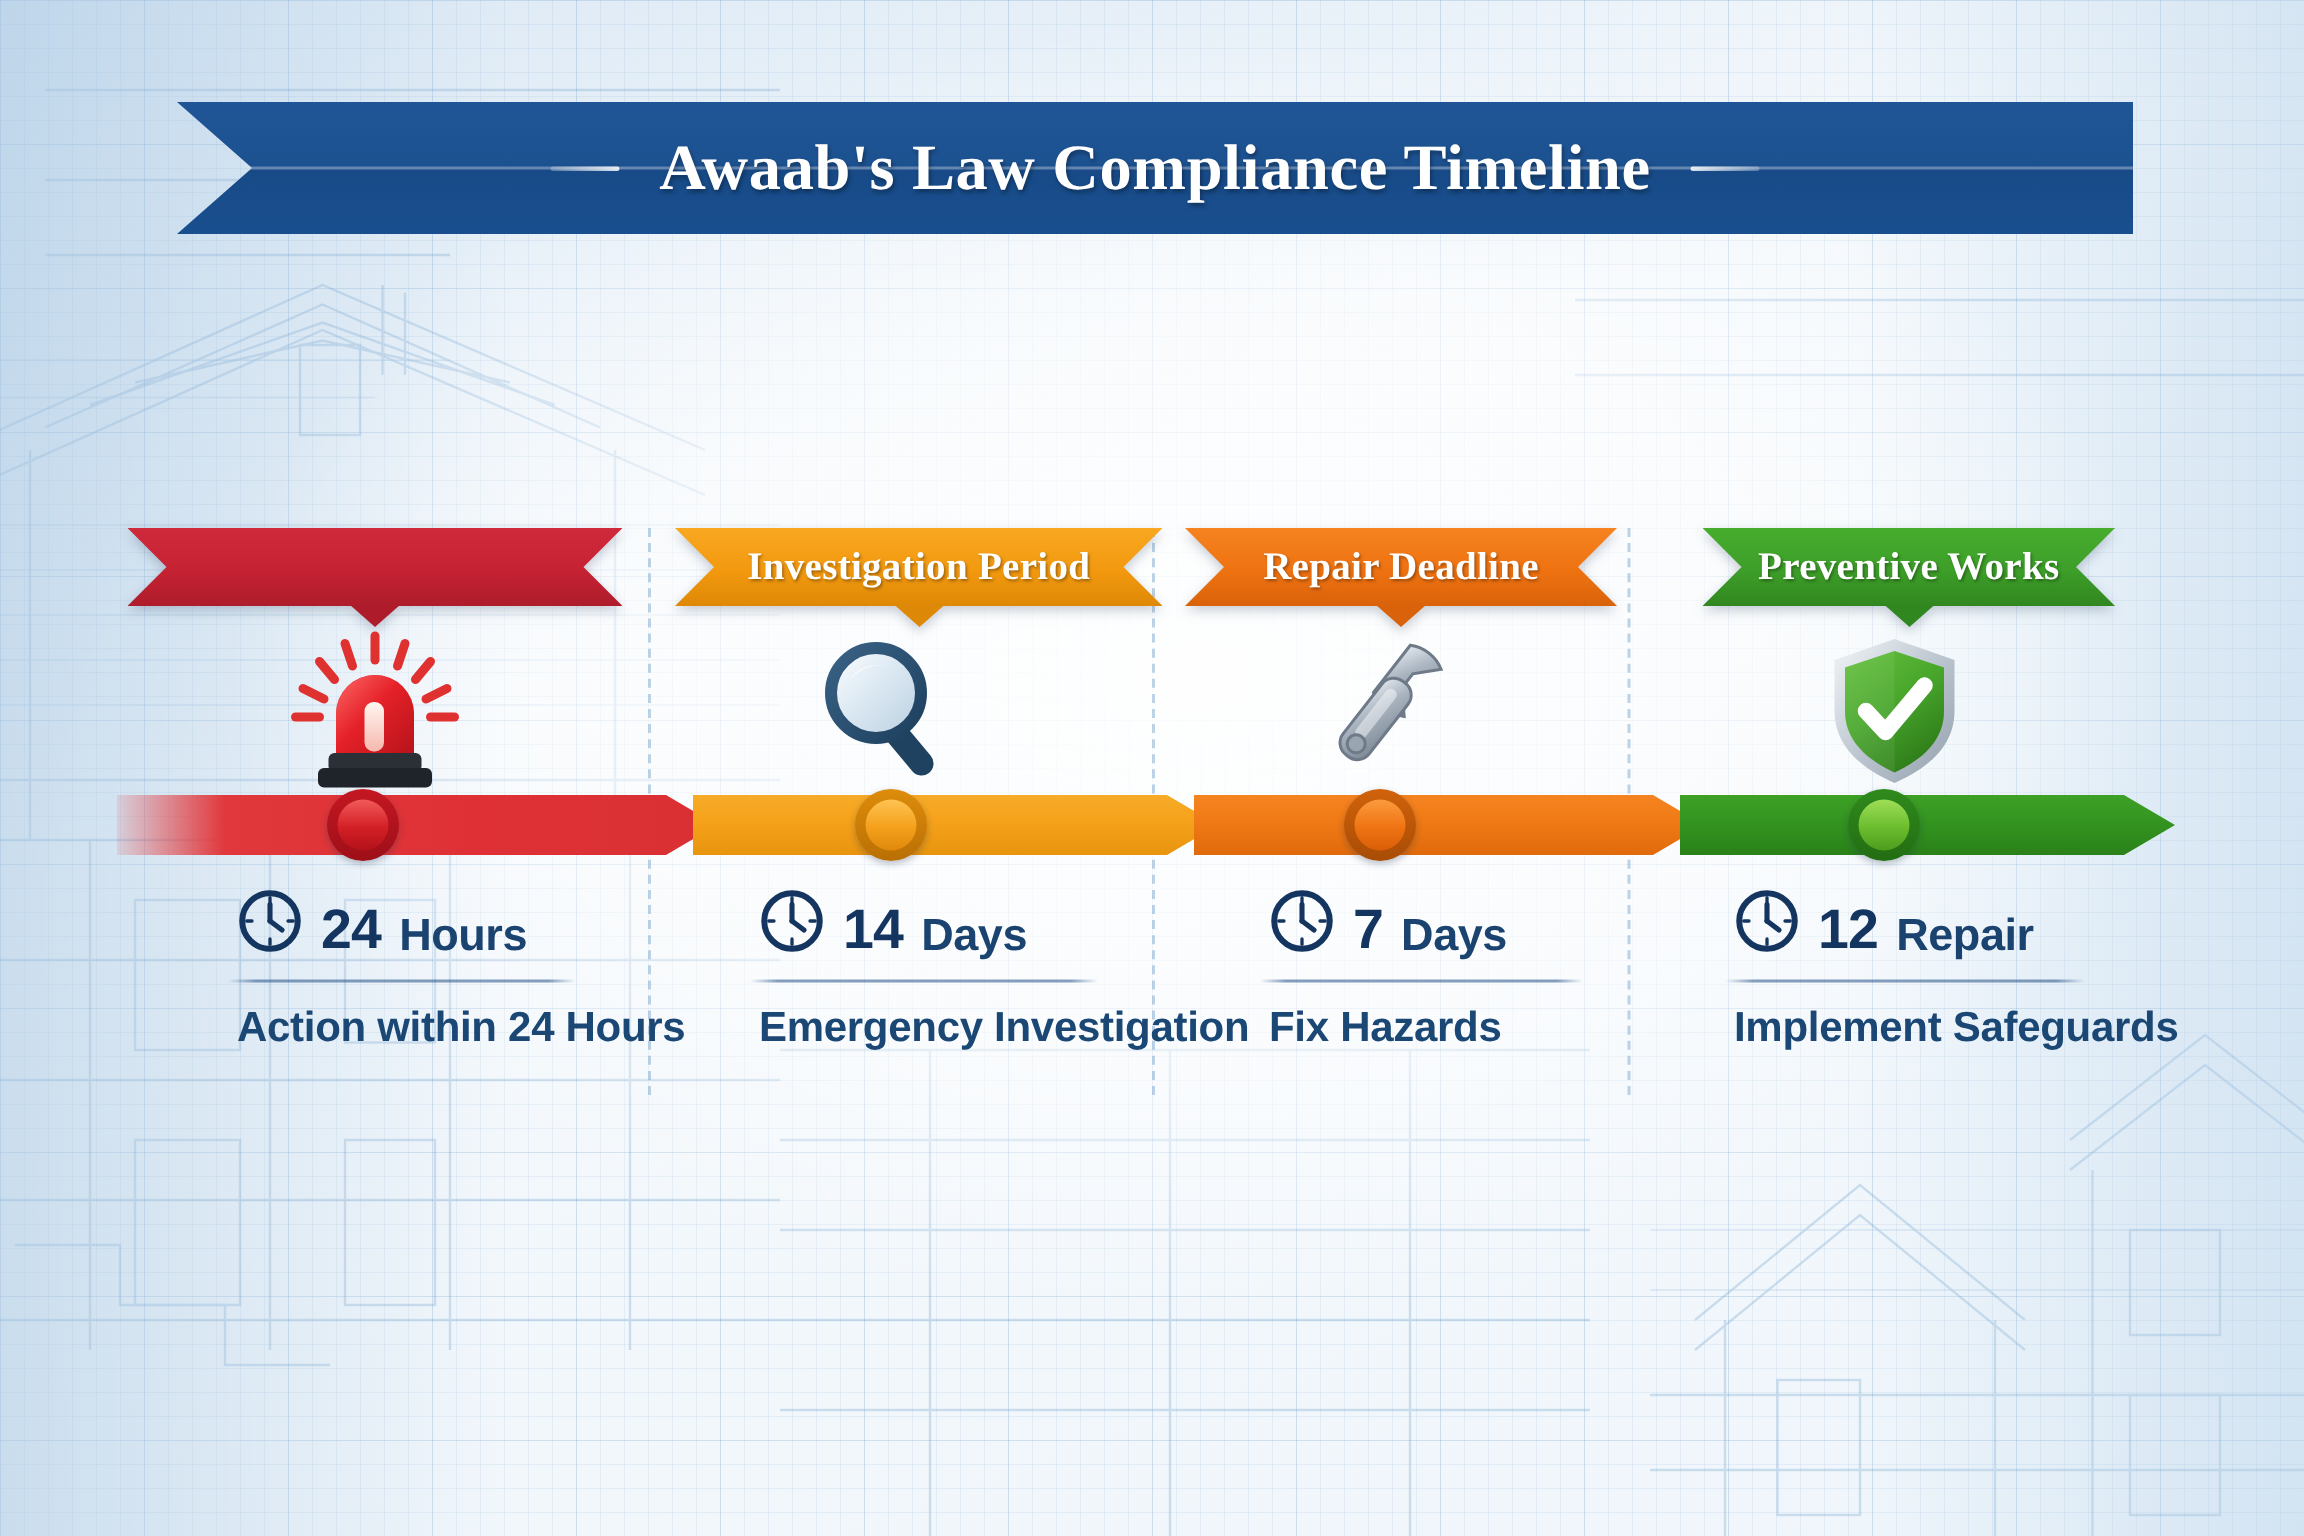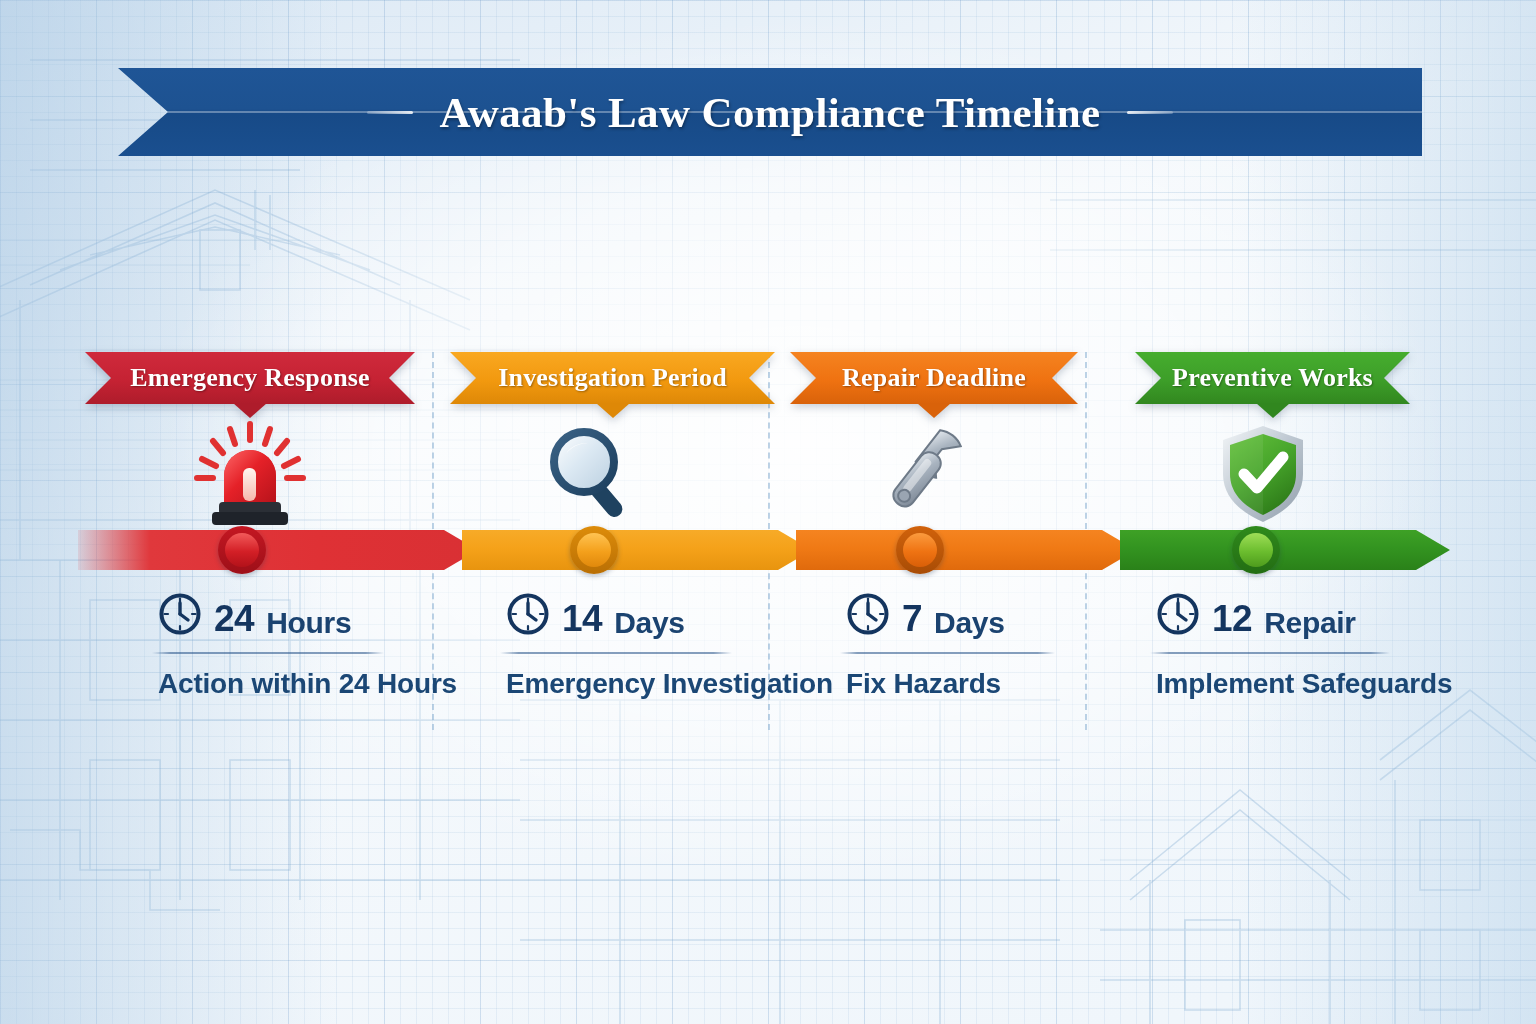--- a/index.html
+++ b/index.html
@@ -312,21 +312,20 @@
     <div class="arrow-seg" style="left:796px;width:340px">
       <div class="shaft" style="background:linear-gradient(to bottom, #f58420, #f07a15 45%, #e06a0c)"></div>
     </div>
     <div class="arrow-seg" style="left:1120px;width:330px">
       <div class="shaft" style="background:linear-gradient(to bottom, #3ea126, #339420 45%, #2a8119)"></div>
     </div>
 
     <div class="stage-banner" style="left:85px;width:330px;top:22px">
       <div class="band" style="background:linear-gradient(to bottom,#cf2a3c 0%,#c52233 55%,#ae1c2b 100%)"></div>
       <div class="tail" style="border-top:15px solid #ae1c2b"></div>
-      <span class="label">Emergency Response</span>
     </div>
 
     <div class="stage-icon" style="left:190px">
       <svg width="118" height="106" viewBox="0 0 118 106">
         <g stroke="#e03131" stroke-width="6" stroke-linecap="round">
           <line x1="59" y1="4" x2="59" y2="20"></line>
           <line x1="39" y1="9" x2="44" y2="24"></line>
           <line x1="79" y1="9" x2="74" y2="24"></line>
           <line x1="22" y1="21" x2="32" y2="33"></line>
           <line x1="96" y1="21" x2="86" y2="33"></line>

